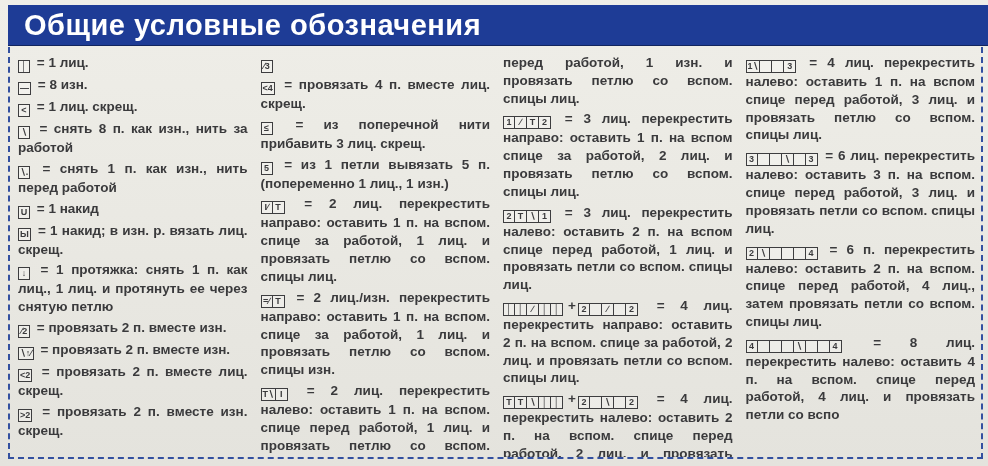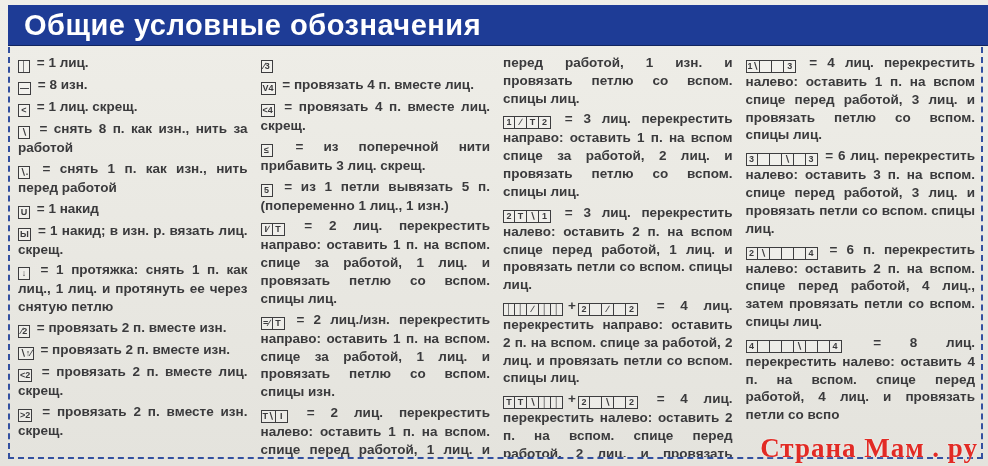--- a/index.html
+++ b/index.html
@@ -119,23 +119,20 @@
             </span><span class="txt"> = провязать 2 п. вместе лиц. скрещ.</span></div>
           <div class="entry"><span class="sym">
               <span class="cell">&gt;2</span>
             </span><span class="txt"> = провязать 2 п. вместе изн. скрещ.</span></div>
         </div>
         <div class="col">
           <div class="entry"><span class="sym">
               <span class="cell">∕3</span>
             </span></div>
           <div class="entry"><span class="sym">
-              <span class="cell">V4</span>
-            </span><span class="txt"> = провязать 4 п. вместе лиц.</span></div>
-          <div class="entry"><span class="sym">
               <span class="cell">&lt;4</span>
             </span><span class="txt"> = провязать 4 п. вместе лиц. скрещ.</span></div>
           <div class="entry"><span class="sym">
               <span class="cell">≤</span>
             </span><span class="txt"> = из поперечной нити прибавить 3 лиц. скрещ.</span></div>
           <div class="entry"><span class="sym">
               <span class="cell">5</span>
             </span><span class="txt"> = из 1 петли вывязать 5 п. (попеременно 1 лиц., 1 изн.)</span></div>
           <div class="entry"><span class="sym">
               <span class="cell">I∕</span>
@@ -220,14 +217,13 @@
               <span class="cell"></span>
               <span class="cell"></span>
               <span class="cell">∖</span>
               <span class="cell"></span>
               <span class="cell"></span>
               <span class="cell">4</span>
             </span><span class="txt"> = 8 лиц. перекрестить налево: оставить 4 п. на вспом. спице перед работой, 4 лиц. и провязать петли со вспо</span></div>
         </div>
       </div>
   </div>
-  <div class="watermark">Страна Мам . ру</div>
 </div>
 
 </body></html>

